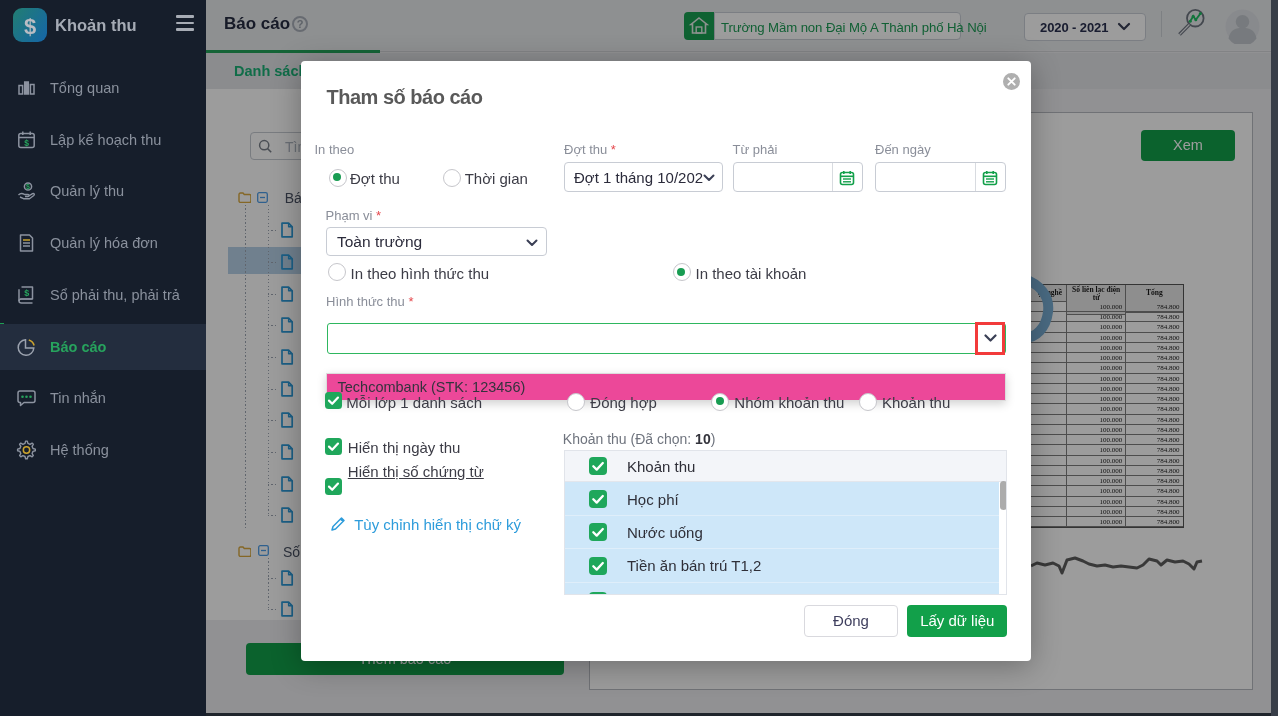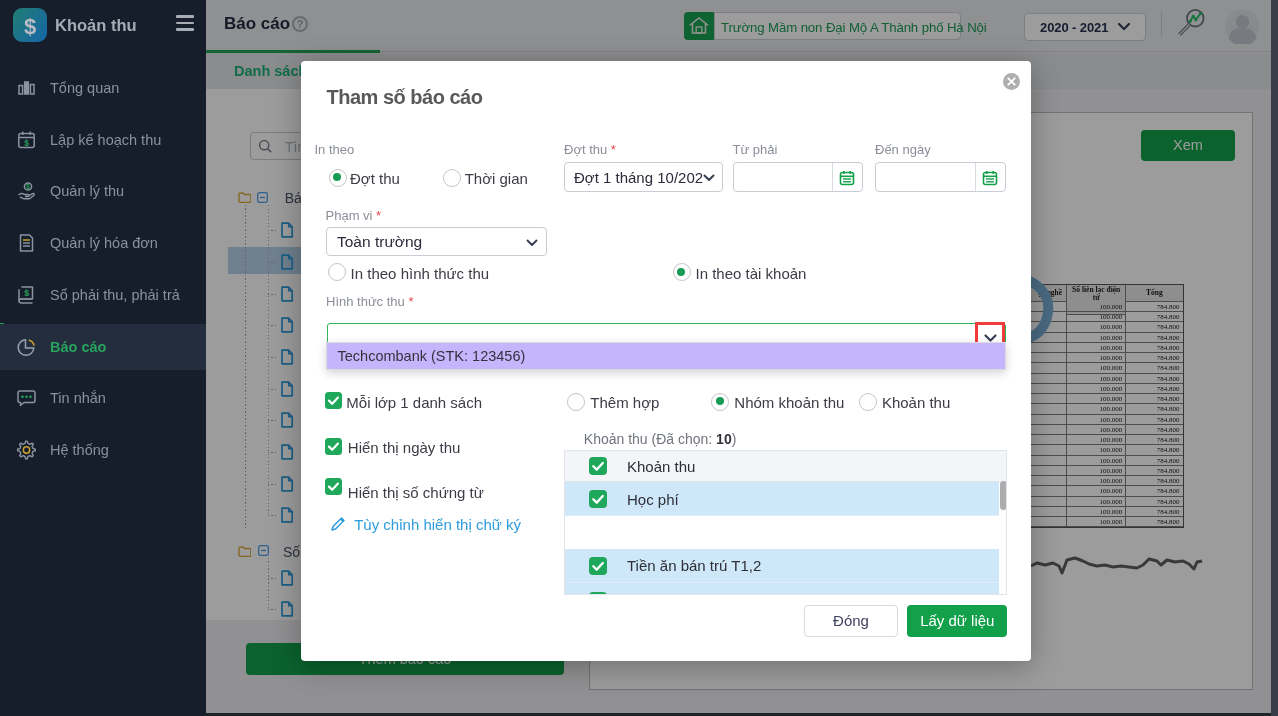--- a/index.html
+++ b/index.html
@@ -302,21 +302,21 @@
   </svg>
 <div id="addbtn">Thêm báo cáo</div>
 
 <div id="rpanel"></div>
 <div id="xembtn">Xem</div>
 <div id="rtable">
     <div class="thead" style="left:0px; top:0px; width:66.1px; height:16.7px; line-height:16.7px; text-align:right; padding-right:4px;">ọc nghề</div>
 <div class="thead" style="left:66.1px; top:0px; width:59.2px; height:30px;">
       <div style="margin-top:1px; line-height:7.5px;">Số liên lạc điện<br>tử</div>
     </div>
-<div class="thead" style="left:125.3px; top:0px; width:57.3px; height:17px; line-height:16.7px;">Tổng</div>
+<div class="thead" style="left:125.3px; top:0px; width:57.3px; height:28px; line-height:16.7px;">Tổng</div>
 <div class="tcell" style="left:0px; top:16.70px; width:66.1px; height:10.25px;"></div>
 <div class="tcell" style="left:66.1px; top:16.70px; width:59.2px; height:10.25px; line-height:10.25px; padding-right:3px;">100.000</div>
 <div class="tcell" style="left:125.3px; top:16.70px; width:57.3px; height:10.25px; line-height:10.25px; padding-right:3px;">784.800</div>
 <div class="tcell" style="left:0px; top:26.95px; width:66.1px; height:10.25px;"></div>
 <div class="tcell" style="left:66.1px; top:26.95px; width:59.2px; height:10.25px; line-height:10.25px; padding-right:3px;">100.000</div>
 <div class="tcell" style="left:125.3px; top:26.95px; width:57.3px; height:10.25px; line-height:10.25px; padding-right:3px;">784.800</div>
 <div class="tcell" style="left:0px; top:37.20px; width:66.1px; height:10.25px;"></div>
 <div class="tcell" style="left:66.1px; top:37.20px; width:59.2px; height:10.25px; line-height:10.25px; padding-right:3px;">100.000</div>
 <div class="tcell" style="left:125.3px; top:37.20px; width:57.3px; height:10.25px; line-height:10.25px; padding-right:3px;">784.800</div>
 <div class="tcell" style="left:0px; top:47.45px; width:66.1px; height:10.25px;"></div>
@@ -450,70 +450,76 @@
   <div class="m-radio on" style="left:372px; top:202.8px;"></div>
   <div class="m-rlbl" style="left:395px; top:204px;">In theo tài khoản</div>
 
   <div class="m-lbl" style="left:25.5px; top:233.5px;">Hình thức thu <span class="req">*</span></div>
   <div style="position:absolute; left:26px; top:262px; width:679px; height:31px; border:1.5px solid #2EB75F; border-radius:3px; background:#fff;"></div>
   <div style="position:absolute; left:674px; top:261px; width:30.5px; height:33px; border:3px solid #F23B3B; background:#fff;">
     <svg style="position:absolute; left:6px; top:9px;" width="13" height="9" viewBox="0 0 13 9">
         <polyline points="1.5,1.5 6.5,6.5 11.5,1.5" fill="none" stroke="#3A3F55" stroke-width="2.2" stroke-linecap="round" stroke-linejoin="round"></polyline>
       </svg>
   </div>
-  <div style="position:absolute; left:25px; top:281px; width:680.5px; height:28px; background:#c4b5fd; border:1px solid #DCDCDC; box-shadow:0 3px 10px rgba(0,0,0,0.18);">
+  <div style="position:absolute; left:25px; top:312px; width:680.5px; height:28px; background:#ec4899; border:1px solid #DCDCDC; box-shadow:0 3px 10px rgba(0,0,0,0.18);">
     <div style="position:absolute; left:11px; top:5.5px; font-size:14.5px; color:#33333D;">Techcombank (STK: 123456)</div>
   </div>
 
   <div class="m-cb" style="left:24.7px; top:331.4px;">
     <svg width="17" height="17" viewBox="0 0 17 17">
         <polyline points="4,8.6 7.2,11.8 13,5.6" fill="none" stroke="#fff" stroke-width="2.2" stroke-linecap="round" stroke-linejoin="round"></polyline>
       </svg>
   </div>
   <div class="m-rlbl" style="left:45.8px; top:333px;">Mỗi lớp 1 danh sách</div>
   <div class="m-radio" style="left:266.8px; top:332.1px;"></div>
-  <div class="m-rlbl" style="left:289.8px; top:333.5px;">Thêm hợp</div>
+  <div class="m-rlbl" style="left:289.8px; top:333.5px;">Đóng hợp</div>
   <div class="m-radio on" style="left:410.7px; top:332.1px;"></div>
   <div class="m-rlbl" style="left:433.8px; top:333.5px;">Nhóm khoản thu</div>
   <div class="m-radio" style="left:558.3px; top:332.1px;"></div>
   <div class="m-rlbl" style="left:581.4px; top:333.5px;">Khoản thu</div>
 
   <div class="m-cb" style="left:24.8px; top:377.4px;">
     <svg width="17" height="17" viewBox="0 0 17 17">
         <polyline points="4,8.6 7.2,11.8 13,5.6" fill="none" stroke="#fff" stroke-width="2.2" stroke-linecap="round" stroke-linejoin="round"></polyline>
       </svg>
   </div>
   <div class="m-rlbl" style="left:47.3px; top:378.3px;">Hiển thị ngày thu</div>
   <div class="m-cb" style="left:24.8px; top:417.9px;">
     <svg width="17" height="17" viewBox="0 0 17 17">
         <polyline points="4,8.6 7.2,11.8 13,5.6" fill="none" stroke="#fff" stroke-width="2.2" stroke-linecap="round" stroke-linejoin="round"></polyline>
       </svg>
   </div>
-  <div class="m-rlbl" style="left:47.3px; top:423px;">Hiển thị số chứng từ</div>
+  <div class="m-rlbl" style="left:47.3px; top:402px;text-decoration:underline;">Hiển thị số chứng từ</div>
 
   <svg style="position:absolute; left:29.8px; top:454.9px;" width="17" height="17" viewBox="0 0 17 17">
     <path d="M2 15 L3 11.5 L11.5 3 L14 5.5 L5.5 14 Z M10.5 4 L13 6.5" fill="none" stroke="#2D9CDB" stroke-width="1.5" stroke-linejoin="round"></path>
   </svg>
   <div style="position:absolute; left:53.7px; top:455.5px; font-size:15px; color:#2D9CDB;">Tùy chỉnh hiển thị chữ ký</div>
 
-  <div class="m-lbl" style="left:262.3px; top:370.5px; font-size:14px; color:#6F747E;margin-left:21px;">Khoản thu (Đã chọn: <b style="color:#33333B;">10</b>)</div>
+  <div class="m-lbl" style="left:262.3px; top:370.5px; font-size:14px; color:#6F747E;">Khoản thu (Đã chọn: <b style="color:#33333B;">10</b>)</div>
 
   <div id="m-list">
     <div class="lrow" style="top:0; height:30.9px; width:443.5px; background:#F3F5F9; border-bottom:1px solid #E3E6EC;">
       <div class="lcb" style="top:6px;"><svg width="18" height="18" viewBox="0 0 18 18">
             <polyline points="4.3,9.2 7.7,12.6 13.8,6" fill="none" stroke="#fff" stroke-width="2.3" stroke-linecap="round" stroke-linejoin="round"></polyline>
           </svg></div>
       <div class="t">Khoản thu</div>
     </div>
     <div class="lrow" style="top:30.9px; height:33.5px; border-bottom:1px solid #DFEEFA;">
       <div class="lcb" style="top:7.7px;"><svg width="18" height="18" viewBox="0 0 18 18">
             <polyline points="4.3,9.2 7.7,12.6 13.8,6" fill="none" stroke="#fff" stroke-width="2.3" stroke-linecap="round" stroke-linejoin="round"></polyline>
           </svg></div>
       <div class="t">Học phí</div>
     </div>
+    <div class="lrow" style="top:64.4px; height:33.4px; border-bottom:1px solid #DFEEFA;">
+      <div class="lcb" style="top:7.7px;"><svg width="18" height="18" viewBox="0 0 18 18">
+            <polyline points="4.3,9.2 7.7,12.6 13.8,6" fill="none" stroke="#fff" stroke-width="2.3" stroke-linecap="round" stroke-linejoin="round"></polyline>
+          </svg></div>
+      <div class="t">Nước uống</div>
+    </div>
     <div class="lrow" style="top:97.8px; height:33.5px; border-bottom:1px solid #DFEEFA;">
       <div class="lcb" style="top:7.7px;"><svg width="18" height="18" viewBox="0 0 18 18">
             <polyline points="4.3,9.2 7.7,12.6 13.8,6" fill="none" stroke="#fff" stroke-width="2.3" stroke-linecap="round" stroke-linejoin="round"></polyline>
           </svg></div>
       <div class="t">Tiền ăn bán trú T1,2</div>
     </div>
     <div class="lrow" style="top:131.3px; height:13.6px;">
       <div class="lcb" style="top:8.9px;"></div>
     </div>
     <div style="position:absolute; left:435px; top:29.9px; width:7.5px; height:28.7px; background:#ACACAC; border-radius:4px;"></div>

